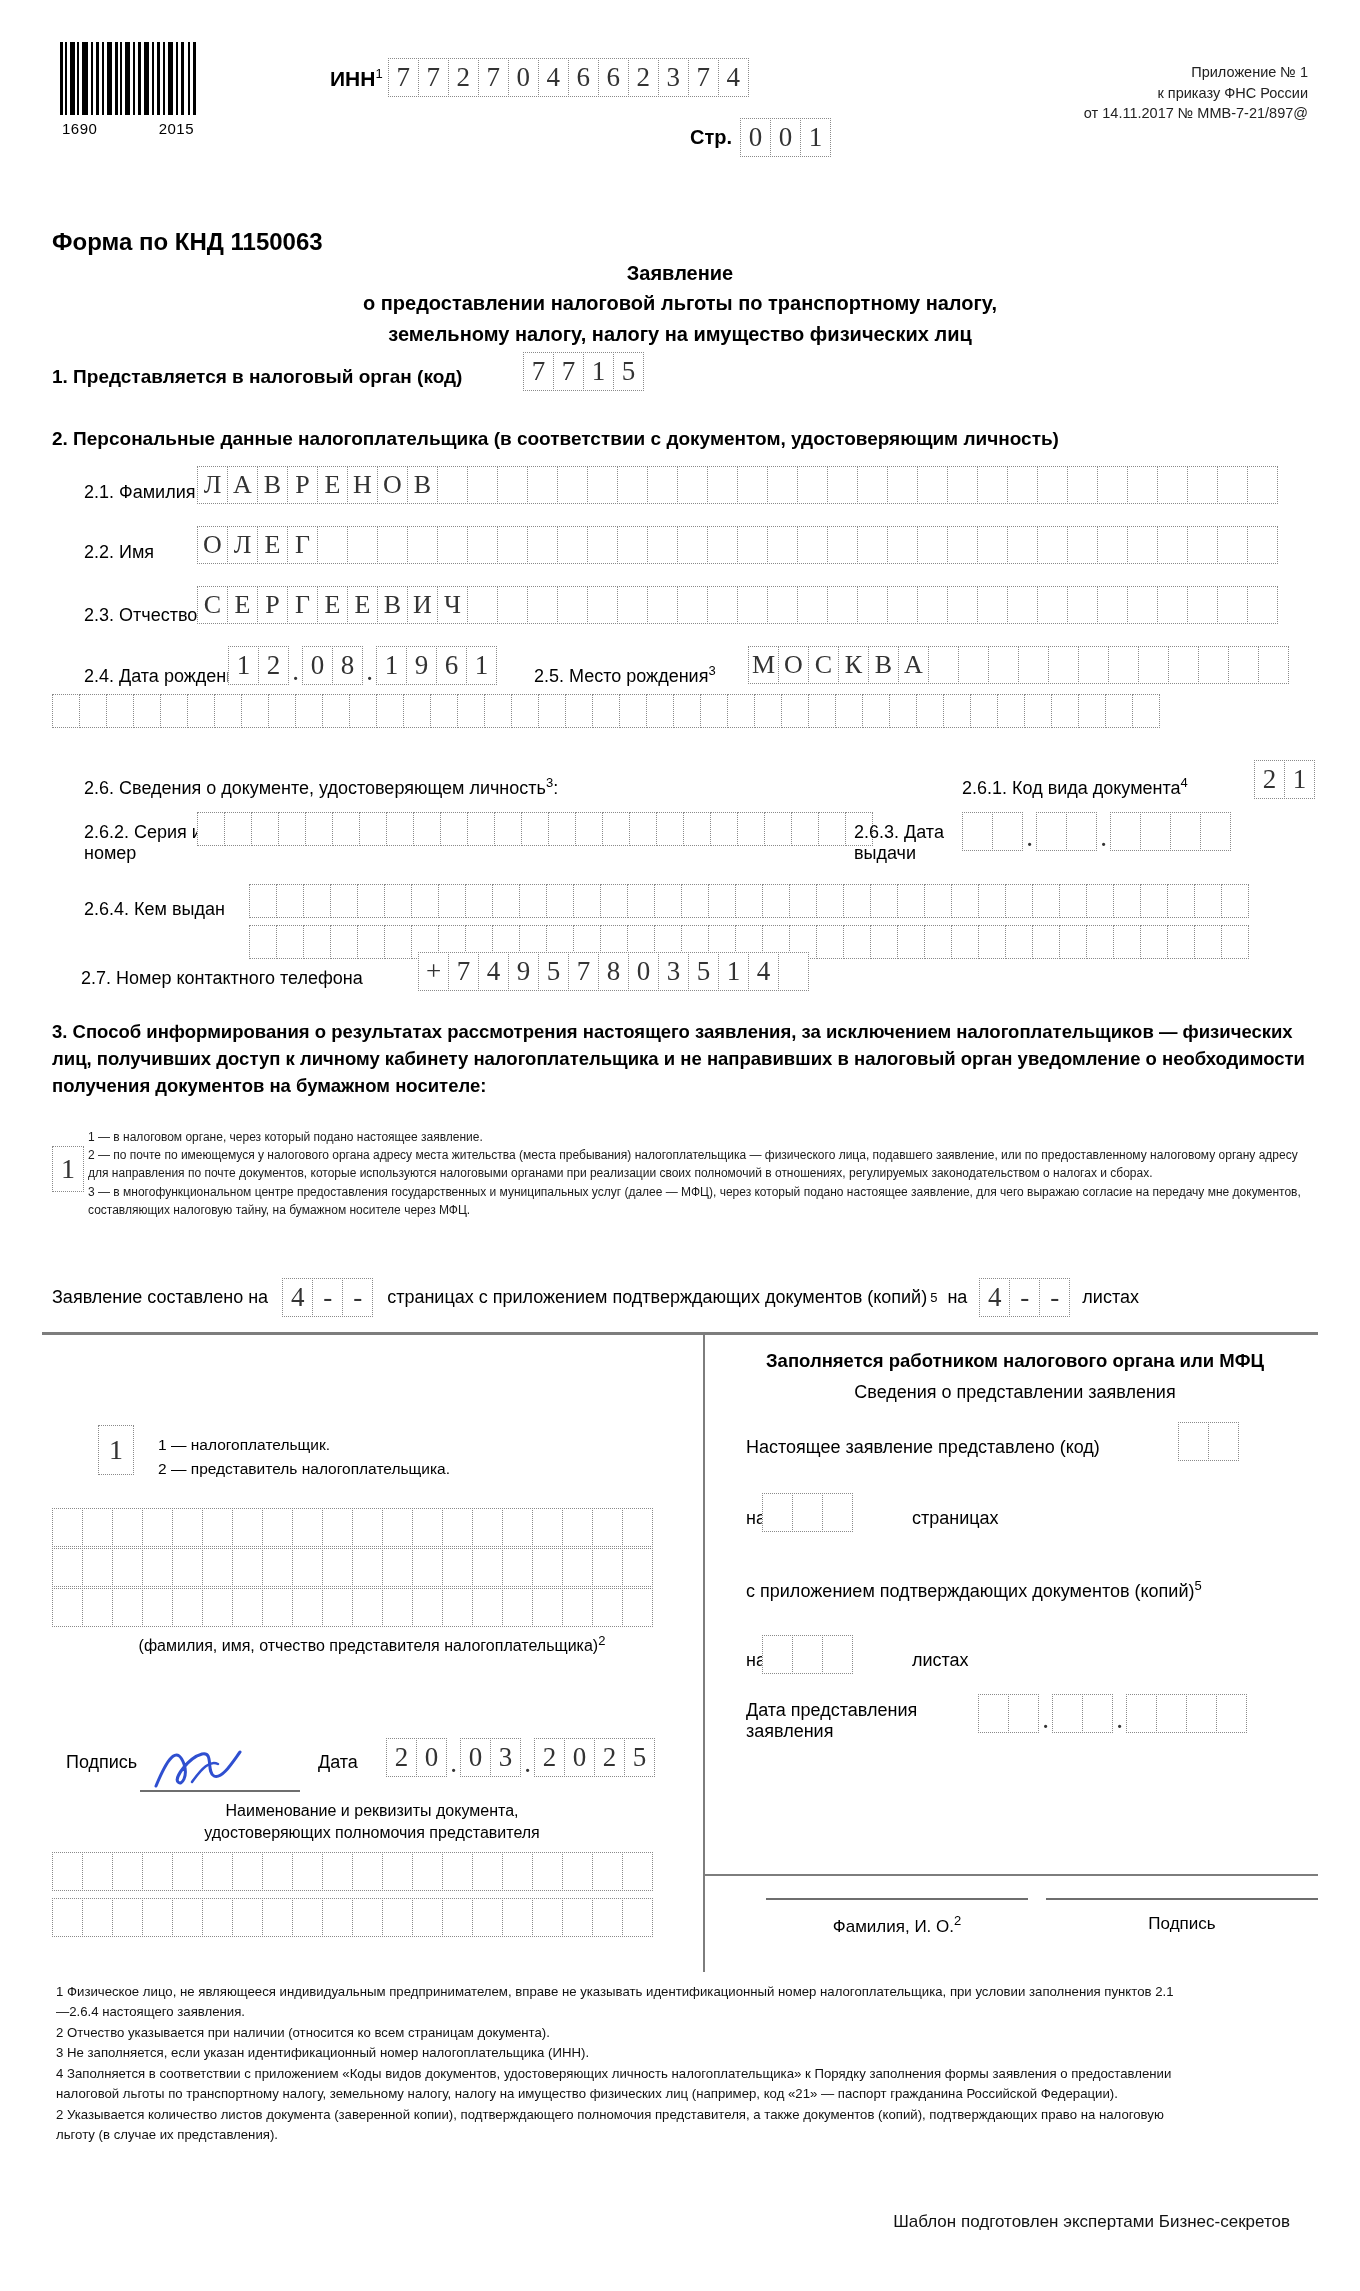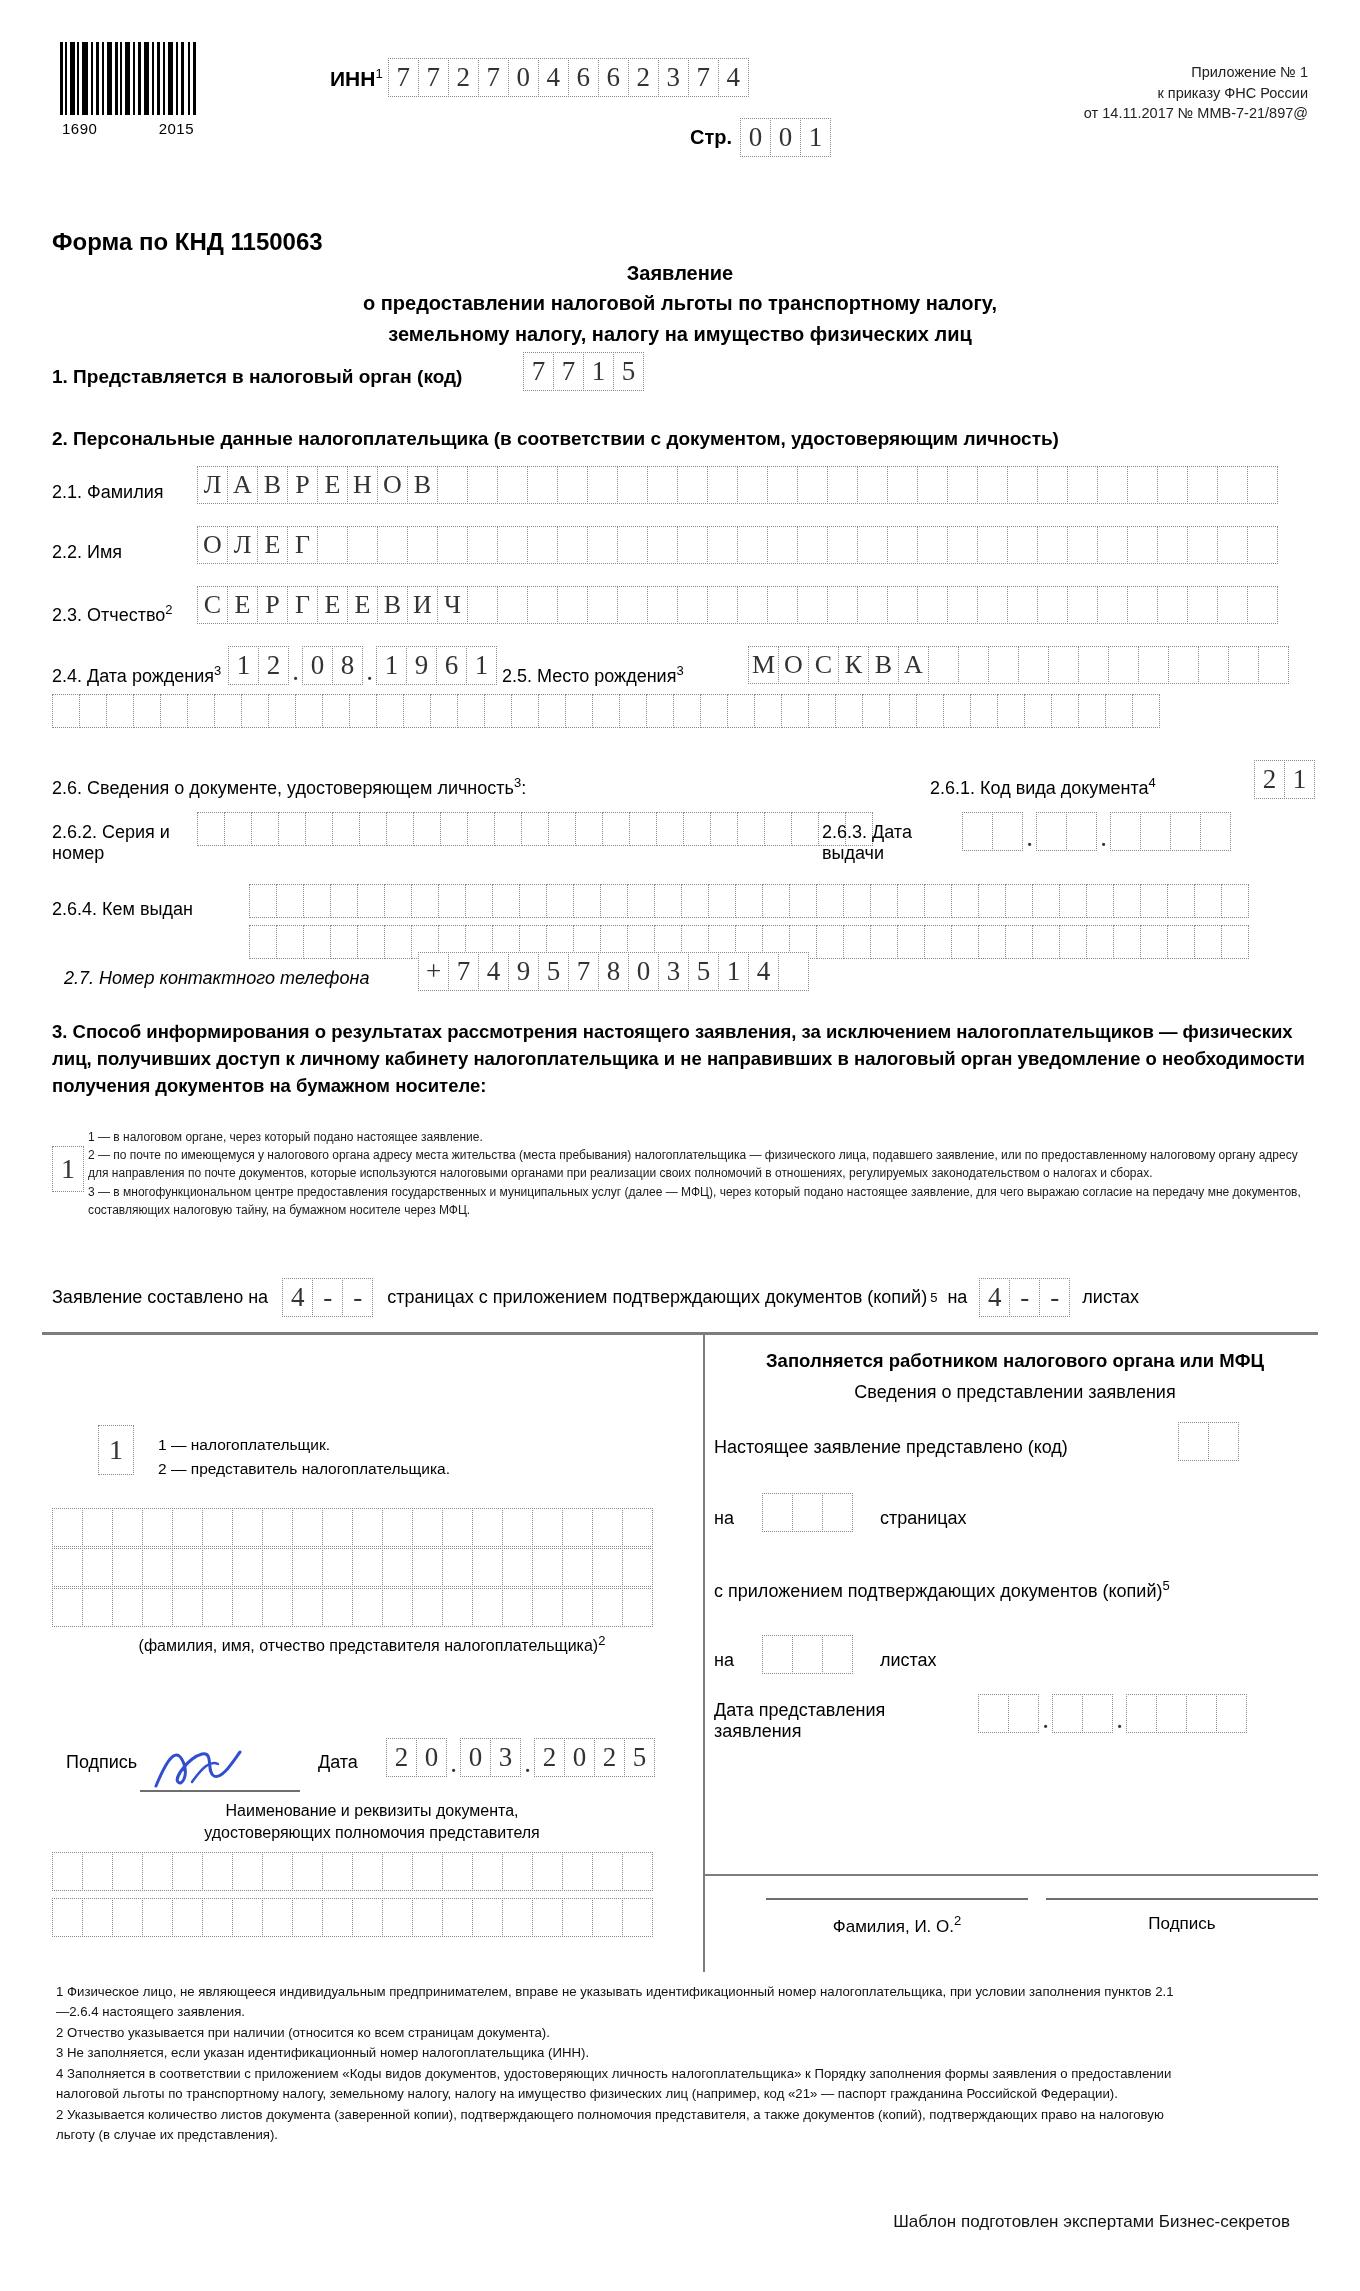--- a/index.html
+++ b/index.html
@@ -70,21 +70,21 @@
 
   .title {
     position: absolute; left: 0; right: 0; top: 258px;
     text-align: center; font-weight: 700; font-size: 20px; line-height: 1.52;
   }
   .title .t-main { display:block; }
 
   
   .sec-head { position: absolute; font-size: 19px; font-weight: 700; }
 
-  .lbl { position: absolute; font-size: 18px; }
+  .lbl { position: absolute; font-size: 18px; margin-left: 32px; }
 
   
   .s3head {
     position: absolute; left: 52px; top: 1018px; width: 1262px;
     font-size: 18.5px; font-weight: 700; line-height: 1.47;
   }
   .s3opts {
     position: absolute; left: 88px; top: 1128px; width: 1230px;
     font-size: 12px; line-height: 1.52; color: #1a1a1a;
   }
@@ -560,21 +560,21 @@
       <span class="cell c-sm"></span>
       <span class="cell c-sm"></span>
       <span class="cell c-sm"></span>
       <span class="cell c-sm"></span>
       <span class="cell c-sm"></span>
       <span class="cell c-sm"></span>
       <span class="cell c-sm"></span>
       <span class="cell c-sm"></span>
     </span>
 
-  <div class="lbl" style="left:64px; top:968px;font-style:italic;">2.7. Номер контактного телефона</div>
+  <div class="lbl" style="left:49px; top:968px;">2.7. Номер контактного телефона</div>
   <span class="cells" id="phone-cells" style="position:absolute; left:418px; top:952px;">
       <span class="cell c-std">+</span>
       <span class="cell c-std">7</span>
       <span class="cell c-std">4</span>
       <span class="cell c-std">9</span>
       <span class="cell c-std">5</span>
       <span class="cell c-std">7</span>
       <span class="cell c-std">8</span>
       <span class="cell c-std">0</span>
       <span class="cell c-std">3</span>

